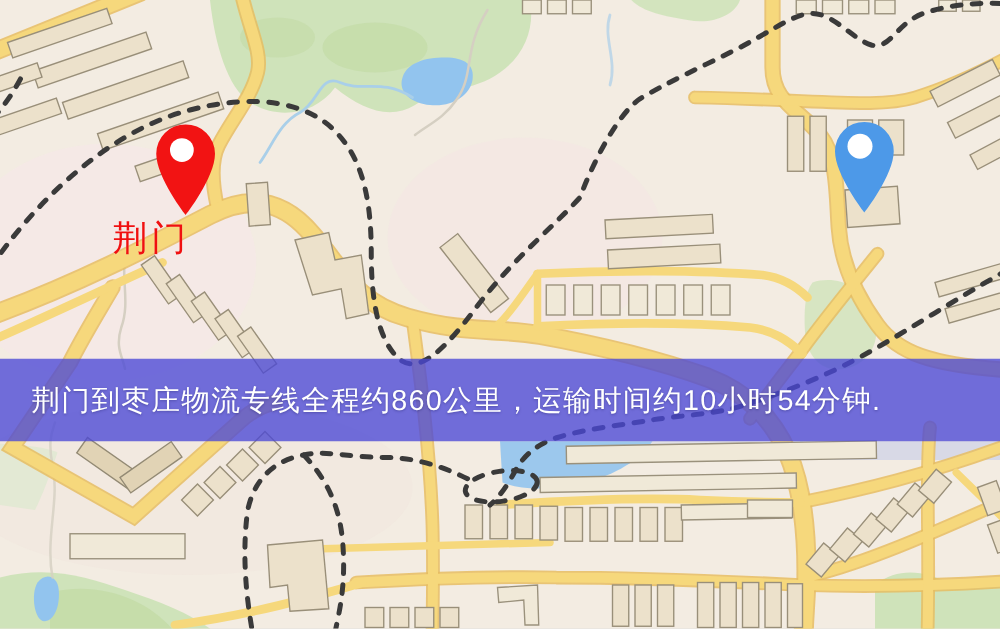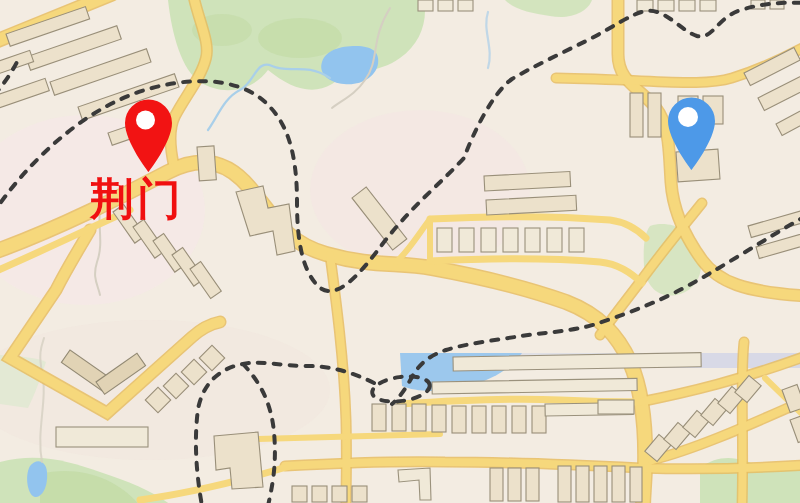--- a/index.html
+++ b/index.html
@@ -10,21 +10,21 @@
   .park2{fill:#c3dba6;}
   .water{fill:var(--water,#92c4ee);}
   .bld{fill:var(--building,#ece1cb);stroke:#998f79;stroke-width:1.1;}
   .bldl{fill:#f0e9d8;stroke:#9a917c;stroke-width:1.1;}
   .bldd{fill:#e1d3b5;stroke:#938a74;stroke-width:1.1;}
   .rc{stroke:var(--road-casing,#e6bd62);fill:none;stroke-linecap:round;opacity:.85;}
   .rr{stroke:var(--road,#f6d87c);fill:none;stroke-linecap:round;}
   .rail{stroke:var(--railway,#3a3a3a);fill:none;stroke-dasharray:7 9;stroke-linecap:round;stroke-width:4;}
   .stream{fill:none;stroke:#a9cfe9;stroke-width:2.2;stroke-linecap:round;}
   .trail{fill:none;stroke:#d5cfc2;stroke-width:2;stroke-linecap:round;}
-  .city-label{position:absolute;font-size:44px;font-weight:700;letter-spacing:3px;
+  .city-label{position:absolute;font-size:28px;font-weight:400;letter-spacing:3px;
               line-height:1;white-space:nowrap;text-shadow:0 0 1px rgba(255,255,255,.4);}
   #origin-label{left:90px;top:177px;}
   #destination-label{left:643px;top:179px;}
   .pin{position:absolute;width:57px;height:78px;}
   #origin-pin{left:120px;top:96px;}
   #destination-pin{left:663px;top:94px;}
   #banner{position:absolute;left:0;top:287px;width:800px;height:66px;
           display:flex;align-items:center;}
   #banner span{padding-left:25px;font-size:23px;letter-spacing:1px;
                text-shadow:0 1px 2px rgba(20,20,80,.35);white-space:nowrap;}
@@ -220,14 +220,17 @@
   </svg>
 
   <svg id="destination-pin" class="pin" viewBox="0 0 57 78">
     <path class="pin-body" fill="#4d99e8" d="M 28.5,76 C 28.5,76 5,46 5,27 A 23.5,23.5 0 1 1 52,27 C 52,46 28.5,76 28.5,76 Z"></path>
     <circle cx="25" cy="23" r="10" fill="#ffffff"></circle>
   </svg>
 
   <div id="origin-label" class="city-label" style="color: rgb(240, 16, 16);">荆门</div>
 
 
+  <div id="banner" style="background: rgba(74, 72, 214, 0.78);">
+    <span style="color: rgb(255, 255, 255);">荆门到枣庄物流专线全程约860公里，运输时间约10小时54分钟.</span>
+  </div>
 
 </div>
 
 </body></html>

